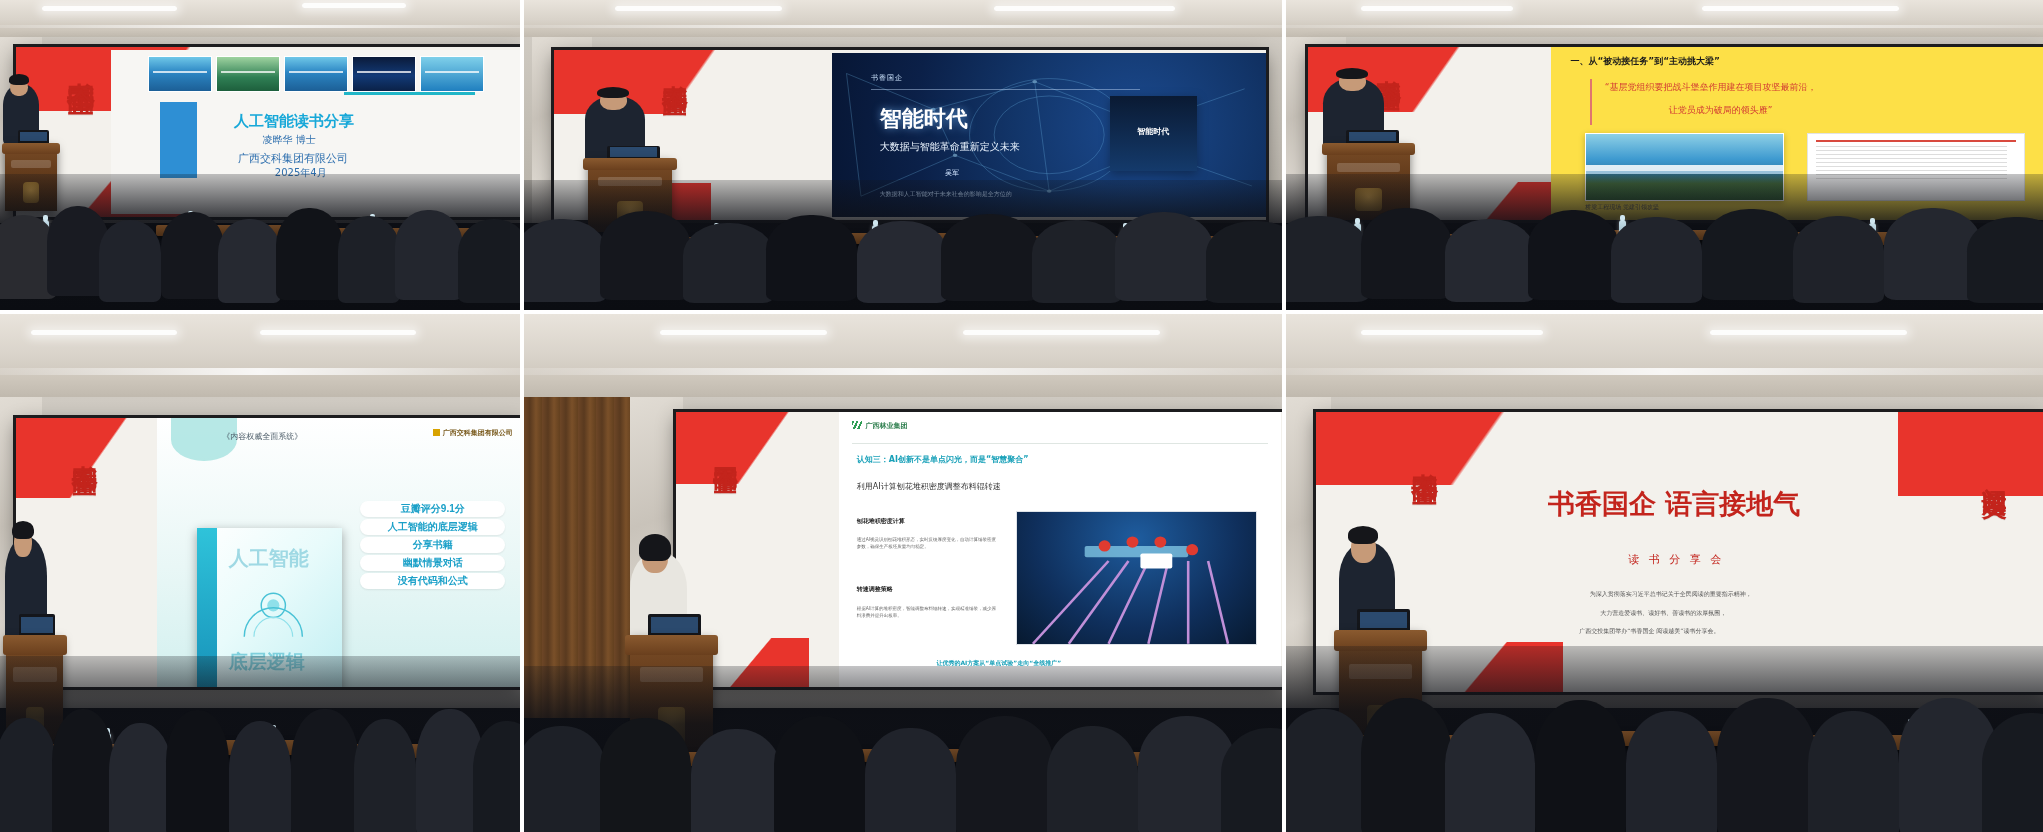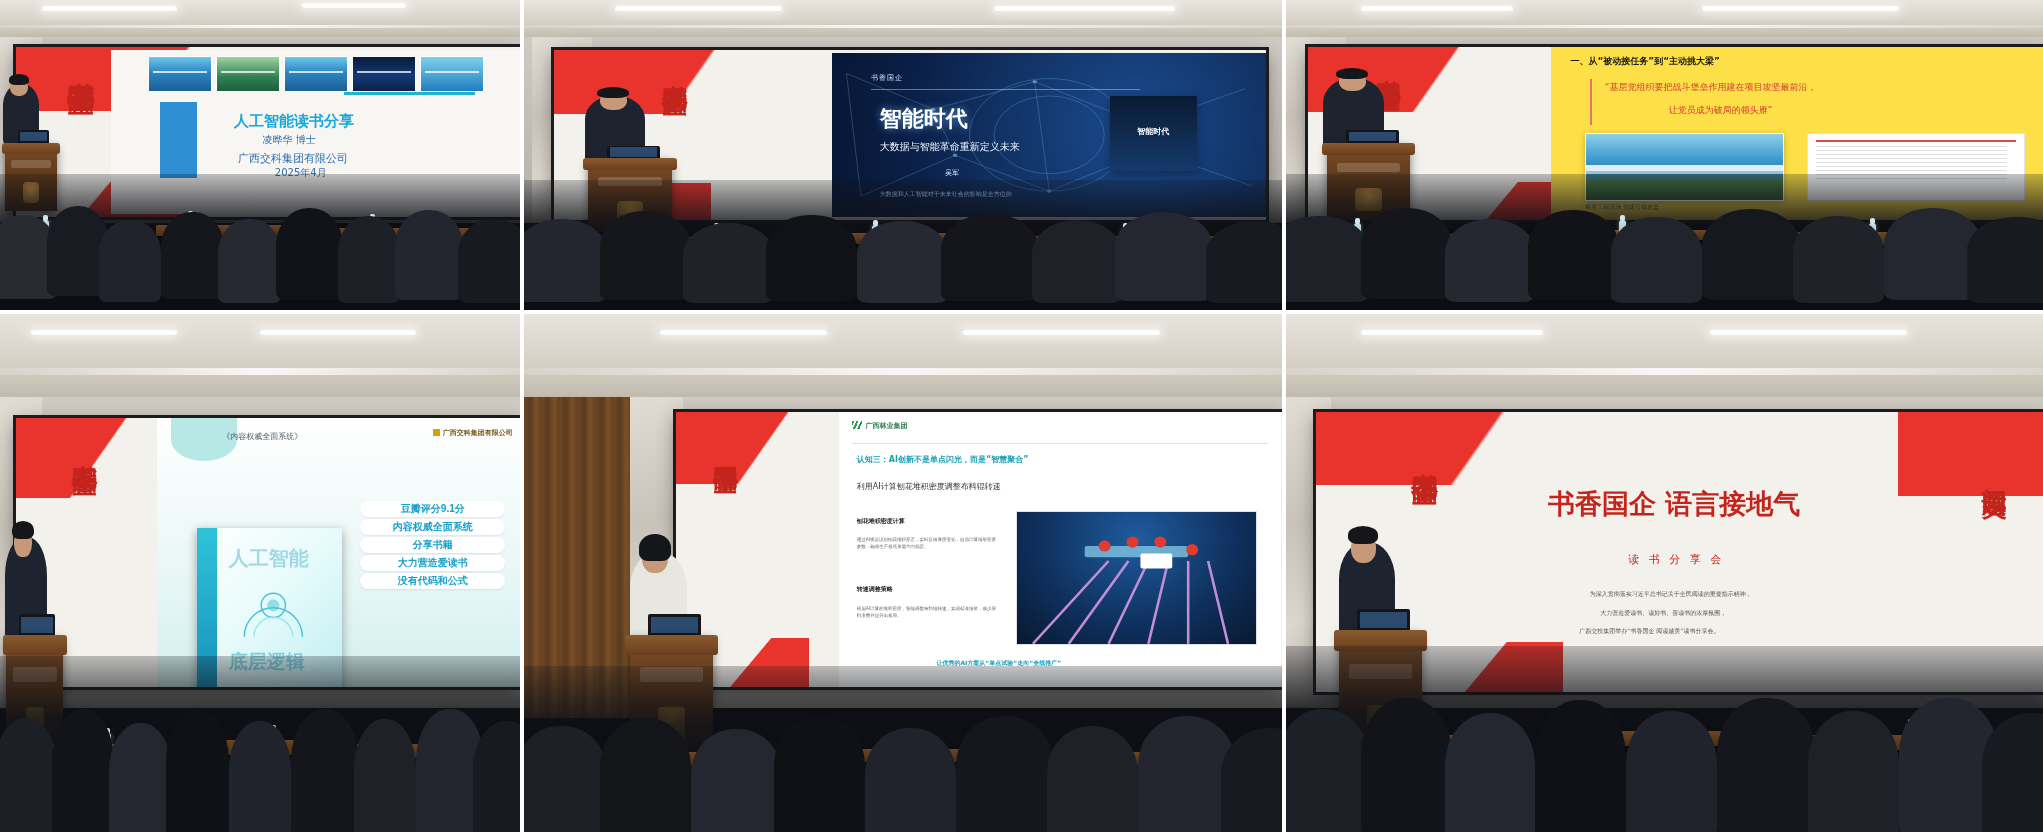--- a/index.html
+++ b/index.html
@@ -300,23 +300,23 @@
           <div class="s-txt" style="left:22%;top:72%;font-size:19px;font-weight:700;color:#7fd0dd;">底层逻辑</div>
           <svg style="position:absolute;left:28%;top:34%;width:50%;height:36%;" viewBox="0 0 60 44">
             <circle cx="30" cy="14" r="10" fill="none" stroke="#49c2d6" stroke-width="1.2"></circle>
             <circle cx="30" cy="14" r="5" fill="#8fe0ea"></circle>
             <path d="M6 40 A24 24 0 0 1 54 40" fill="none" stroke="#49c2d6" stroke-width="1.2"></path>
             <path d="M14 40 A16 16 0 0 1 46 40" fill="none" stroke="#8fe0ea" stroke-width="1"></path>
           </svg>
         </div>
         <div style="position:absolute;left:56%;top:31%;width:40%;">
           <div class="pill">豆瓣评分9.1分</div>
-          <div class="pill">内容权威全面系统</div>
+          <div class="pill">人工智能的底层逻辑</div>
           <div class="pill">分享书籍</div>
-          <div class="pill">大力营造爱读书</div>
+          <div class="pill">幽默情景对话</div>
           <div class="pill">没有代码和公式</div>
         </div>
       </div>
     </div>
 
     <div class="person" style="left:1%;top:43%;width:8%;height:22%;"></div>
     <div class="head" style="left:2.6%;top:41%;width:3.6%;height:6%;"></div>
     <div class="hair" style="left:2.3%;top:40%;width:4.2%;height:3.4%;"></div>
     <div class="laptop" style="left:3.6%;top:58%;width:7%;height:5%;"></div>
     <div class="podium" style="left:1.2%;top:62%;width:11%;height:24%;">

